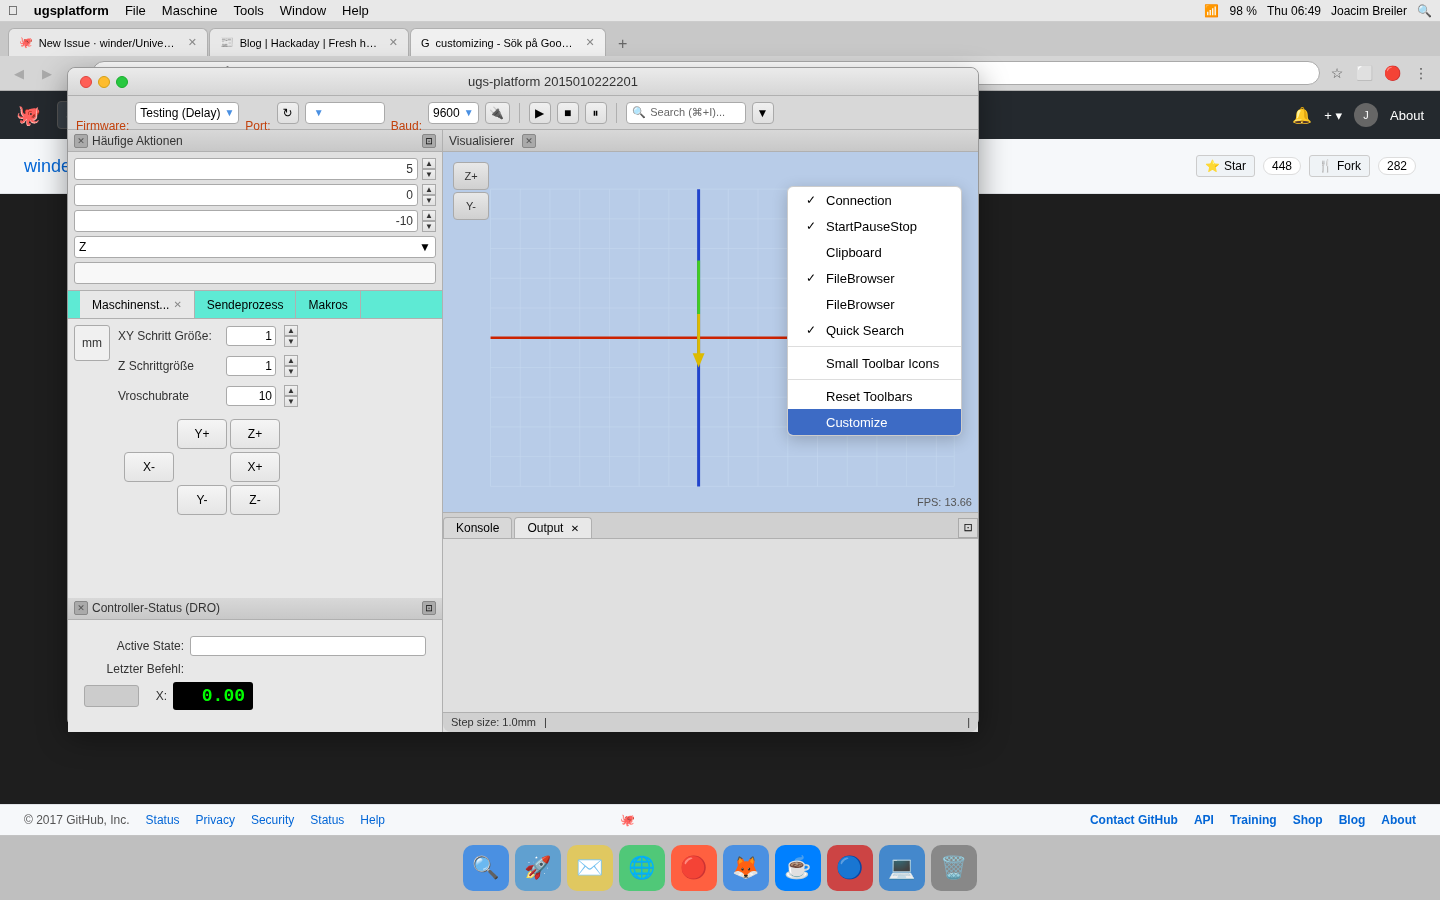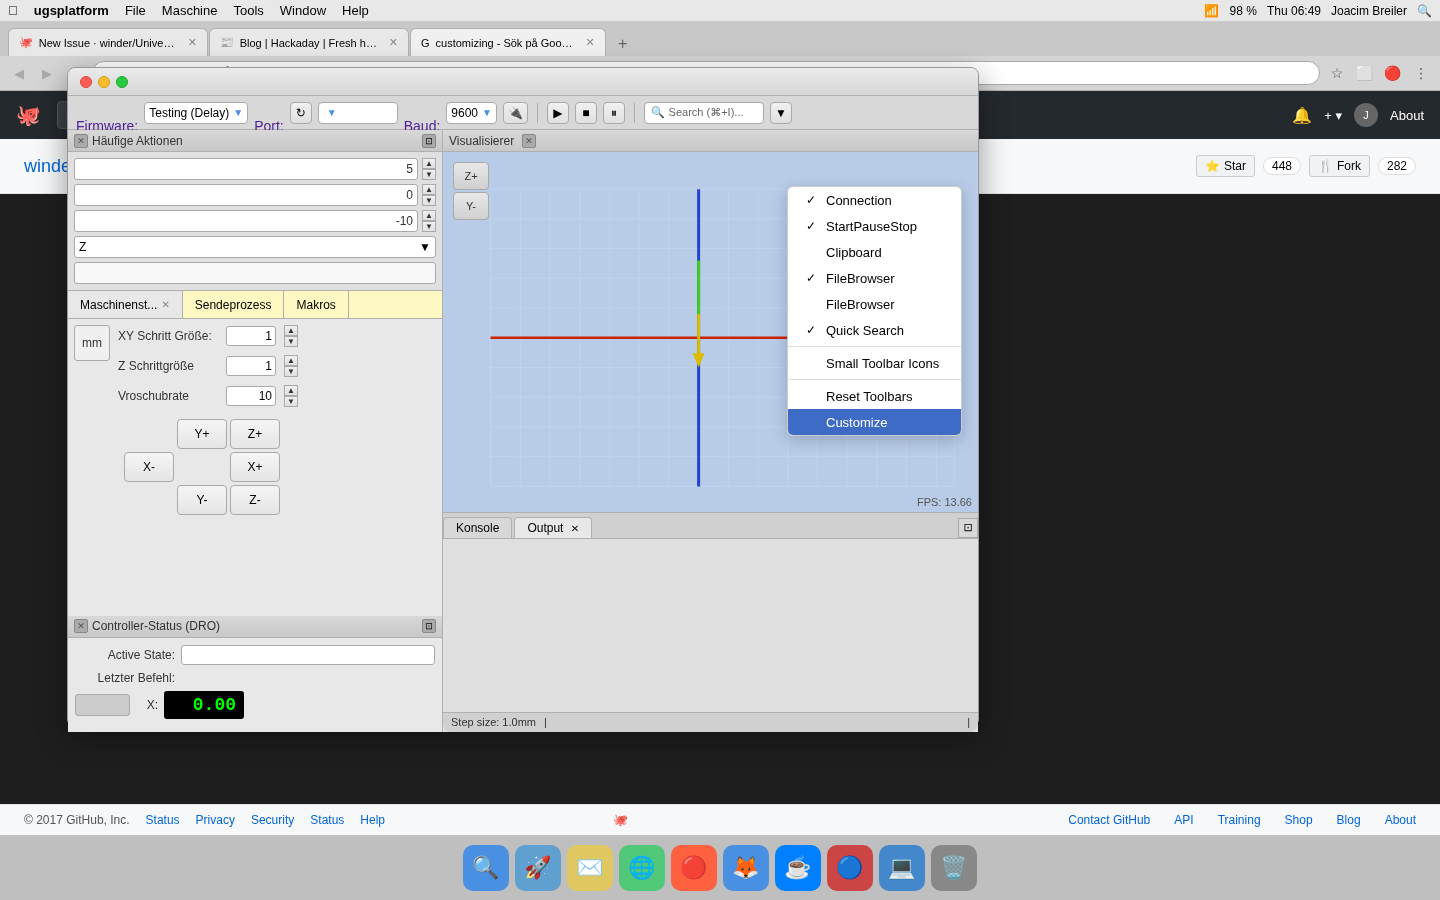--- a/index.html
+++ b/index.html
@@ -240,21 +240,21 @@
     
     .ugs-toolbar {
       background: #d8d8d8;
       border-bottom: 1px solid #b0b0b0;
       padding: 4px 8px;
       display: flex;
       align-items: center;
       gap: 6px;
       height: 34px;
     }
-    .toolbar-label { font-size: 14px; color: #4c1d95; margin-top: 26px; }
+    .toolbar-label { font-size: 12px; color: #c2410c; margin-top: 26px; }
     .toolbar-select {
       height: 22px;
       border: 1px solid #aaa;
       border-radius: 4px;
       background: white;
       font-size: 12px;
       padding: 0 4px;
       display: flex;
       align-items: center;
       gap: 4px;
@@ -414,23 +414,24 @@
       border-radius: 3px;
       background: #f8f8f8;
       font-size: 12px;
       padding: 0 4px;
     }
 
     
     .tabs-row {
       display: flex;
       align-items: center;
-      background: #fef9c3;
+      background: #5eead4;
       border-bottom: 1px solid #b0b0b0;
       height: 28px;
+      padding-left: 12px;
     }
     .tab-item {
       padding: 4px 12px;
       font-size: 12px;
       cursor: pointer;
       border-right: 1px solid #b0b0b0;
       height: 100%;
       display: flex;
       align-items: center;
     }
@@ -482,21 +483,21 @@
       border-radius: 4px;
       font-size: 12px;
       cursor: pointer;
       display: flex;
       align-items: center;
       justify-content: center;
     }
 
     
     .controller-content {
-      padding: 7px;
+      padding: 16px;
     }
     .ctrl-row {
       display: flex;
       align-items: center;
       margin-bottom: 6px;
     }
     .ctrl-label { font-size: 12px; color: #333; min-width: 100px; text-align: right; margin-right: 6px; }
     .ctrl-value {
       flex: 1;
       height: 20px;
@@ -697,21 +698,21 @@
       background: #f6f8fa;
       border-top: 1px solid #e1e4e8;
       padding: 8px 24px;
       font-size: 12px;
       color: #555;
       display: flex;
       align-items: center;
       gap: 16px;
     }
     .github-footer a { color: #0366d6; text-decoration: none; }
-    .footer-right { margin-left: auto; display: flex; gap: 24px; }
+    .footer-right { margin-left: auto; display: flex; gap: 16px; font-weight: bold; }
 
     .ugs-main-row {
       display: flex;
       flex: 1;
       overflow: hidden;
     }
   </style>
 </head>
 <body>
 
@@ -806,20 +807,21 @@
 </div>
 
 <div class="ugs-window">
 
   <div class="ugs-titlebar">
     <div class="window-buttons">
       <div class="win-btn close"></div>
       <div class="win-btn min"></div>
       <div class="win-btn max"></div>
     </div>
+    <span class="ugs-title">ugs-platform 2015010222201</span>
   </div>
 
   <div class="ugs-toolbar">
     <span class="toolbar-label">Firmware:</span>
     <div class="toolbar-select">
       <span>Testing (Delay)</span>
       <span class="dropdown-arrow">▼</span>
     </div>
     <span class="toolbar-label">Port:</span>
     <div class="toolbar-btn">↻</div>

